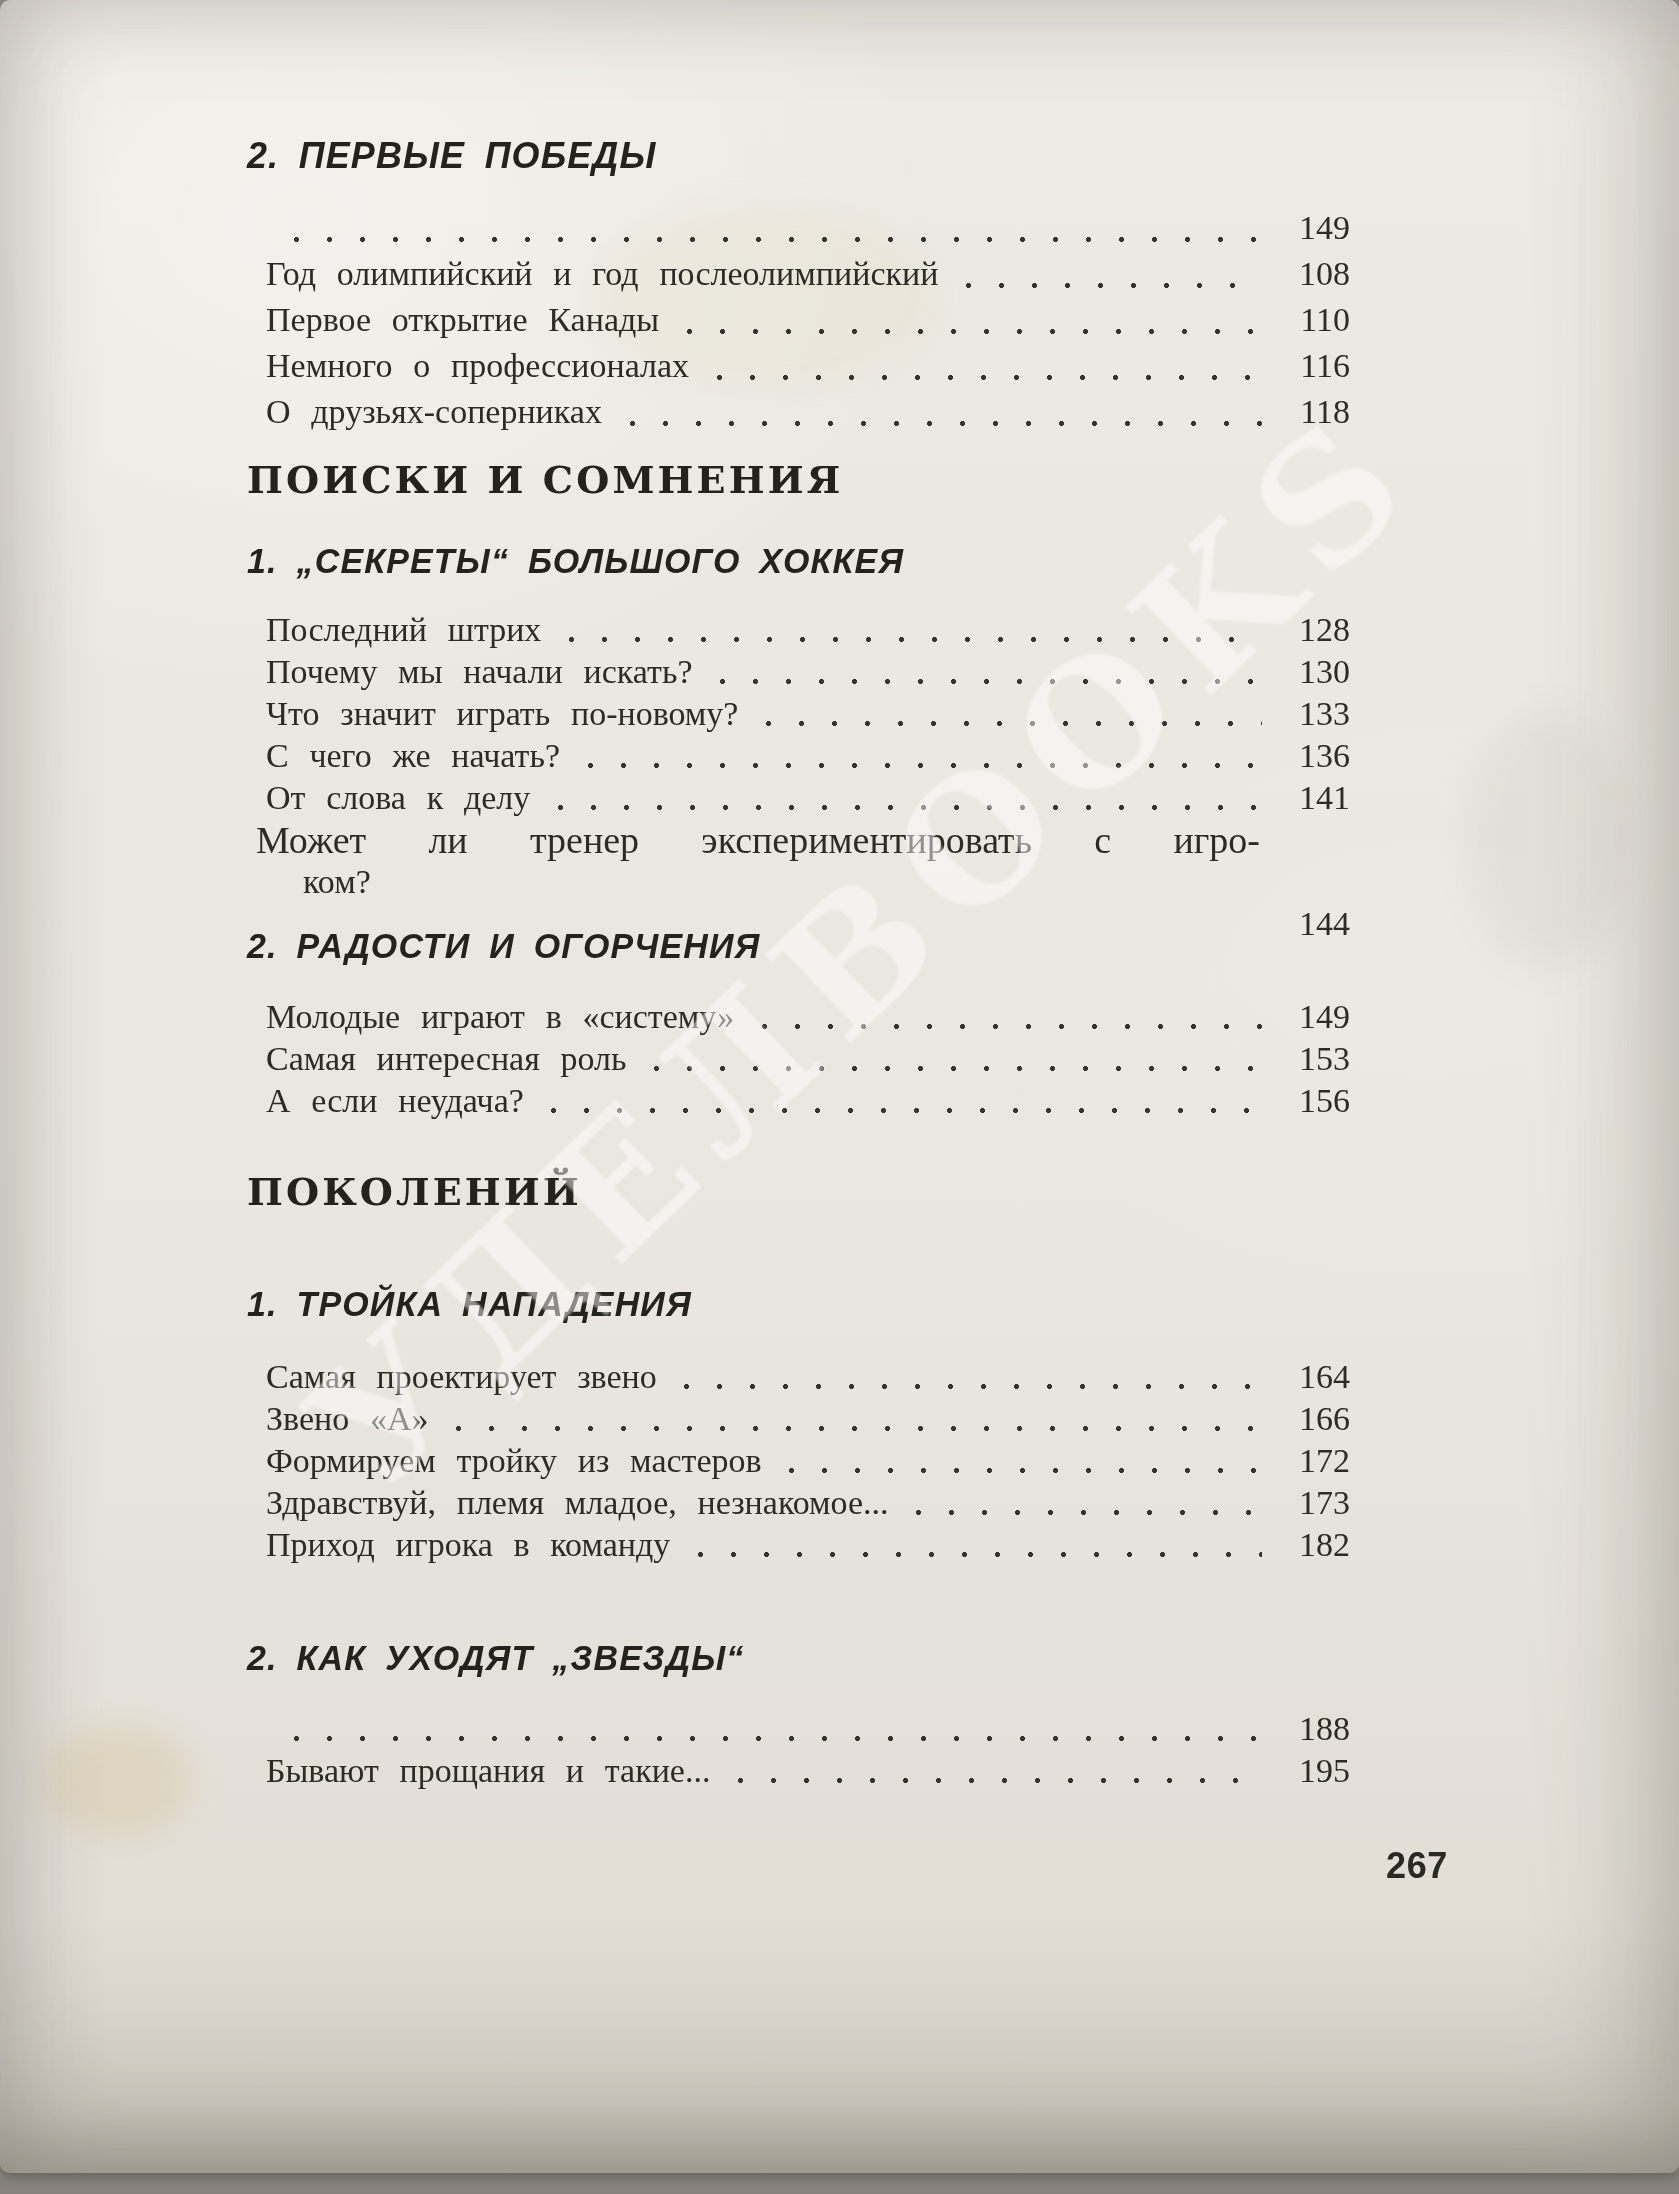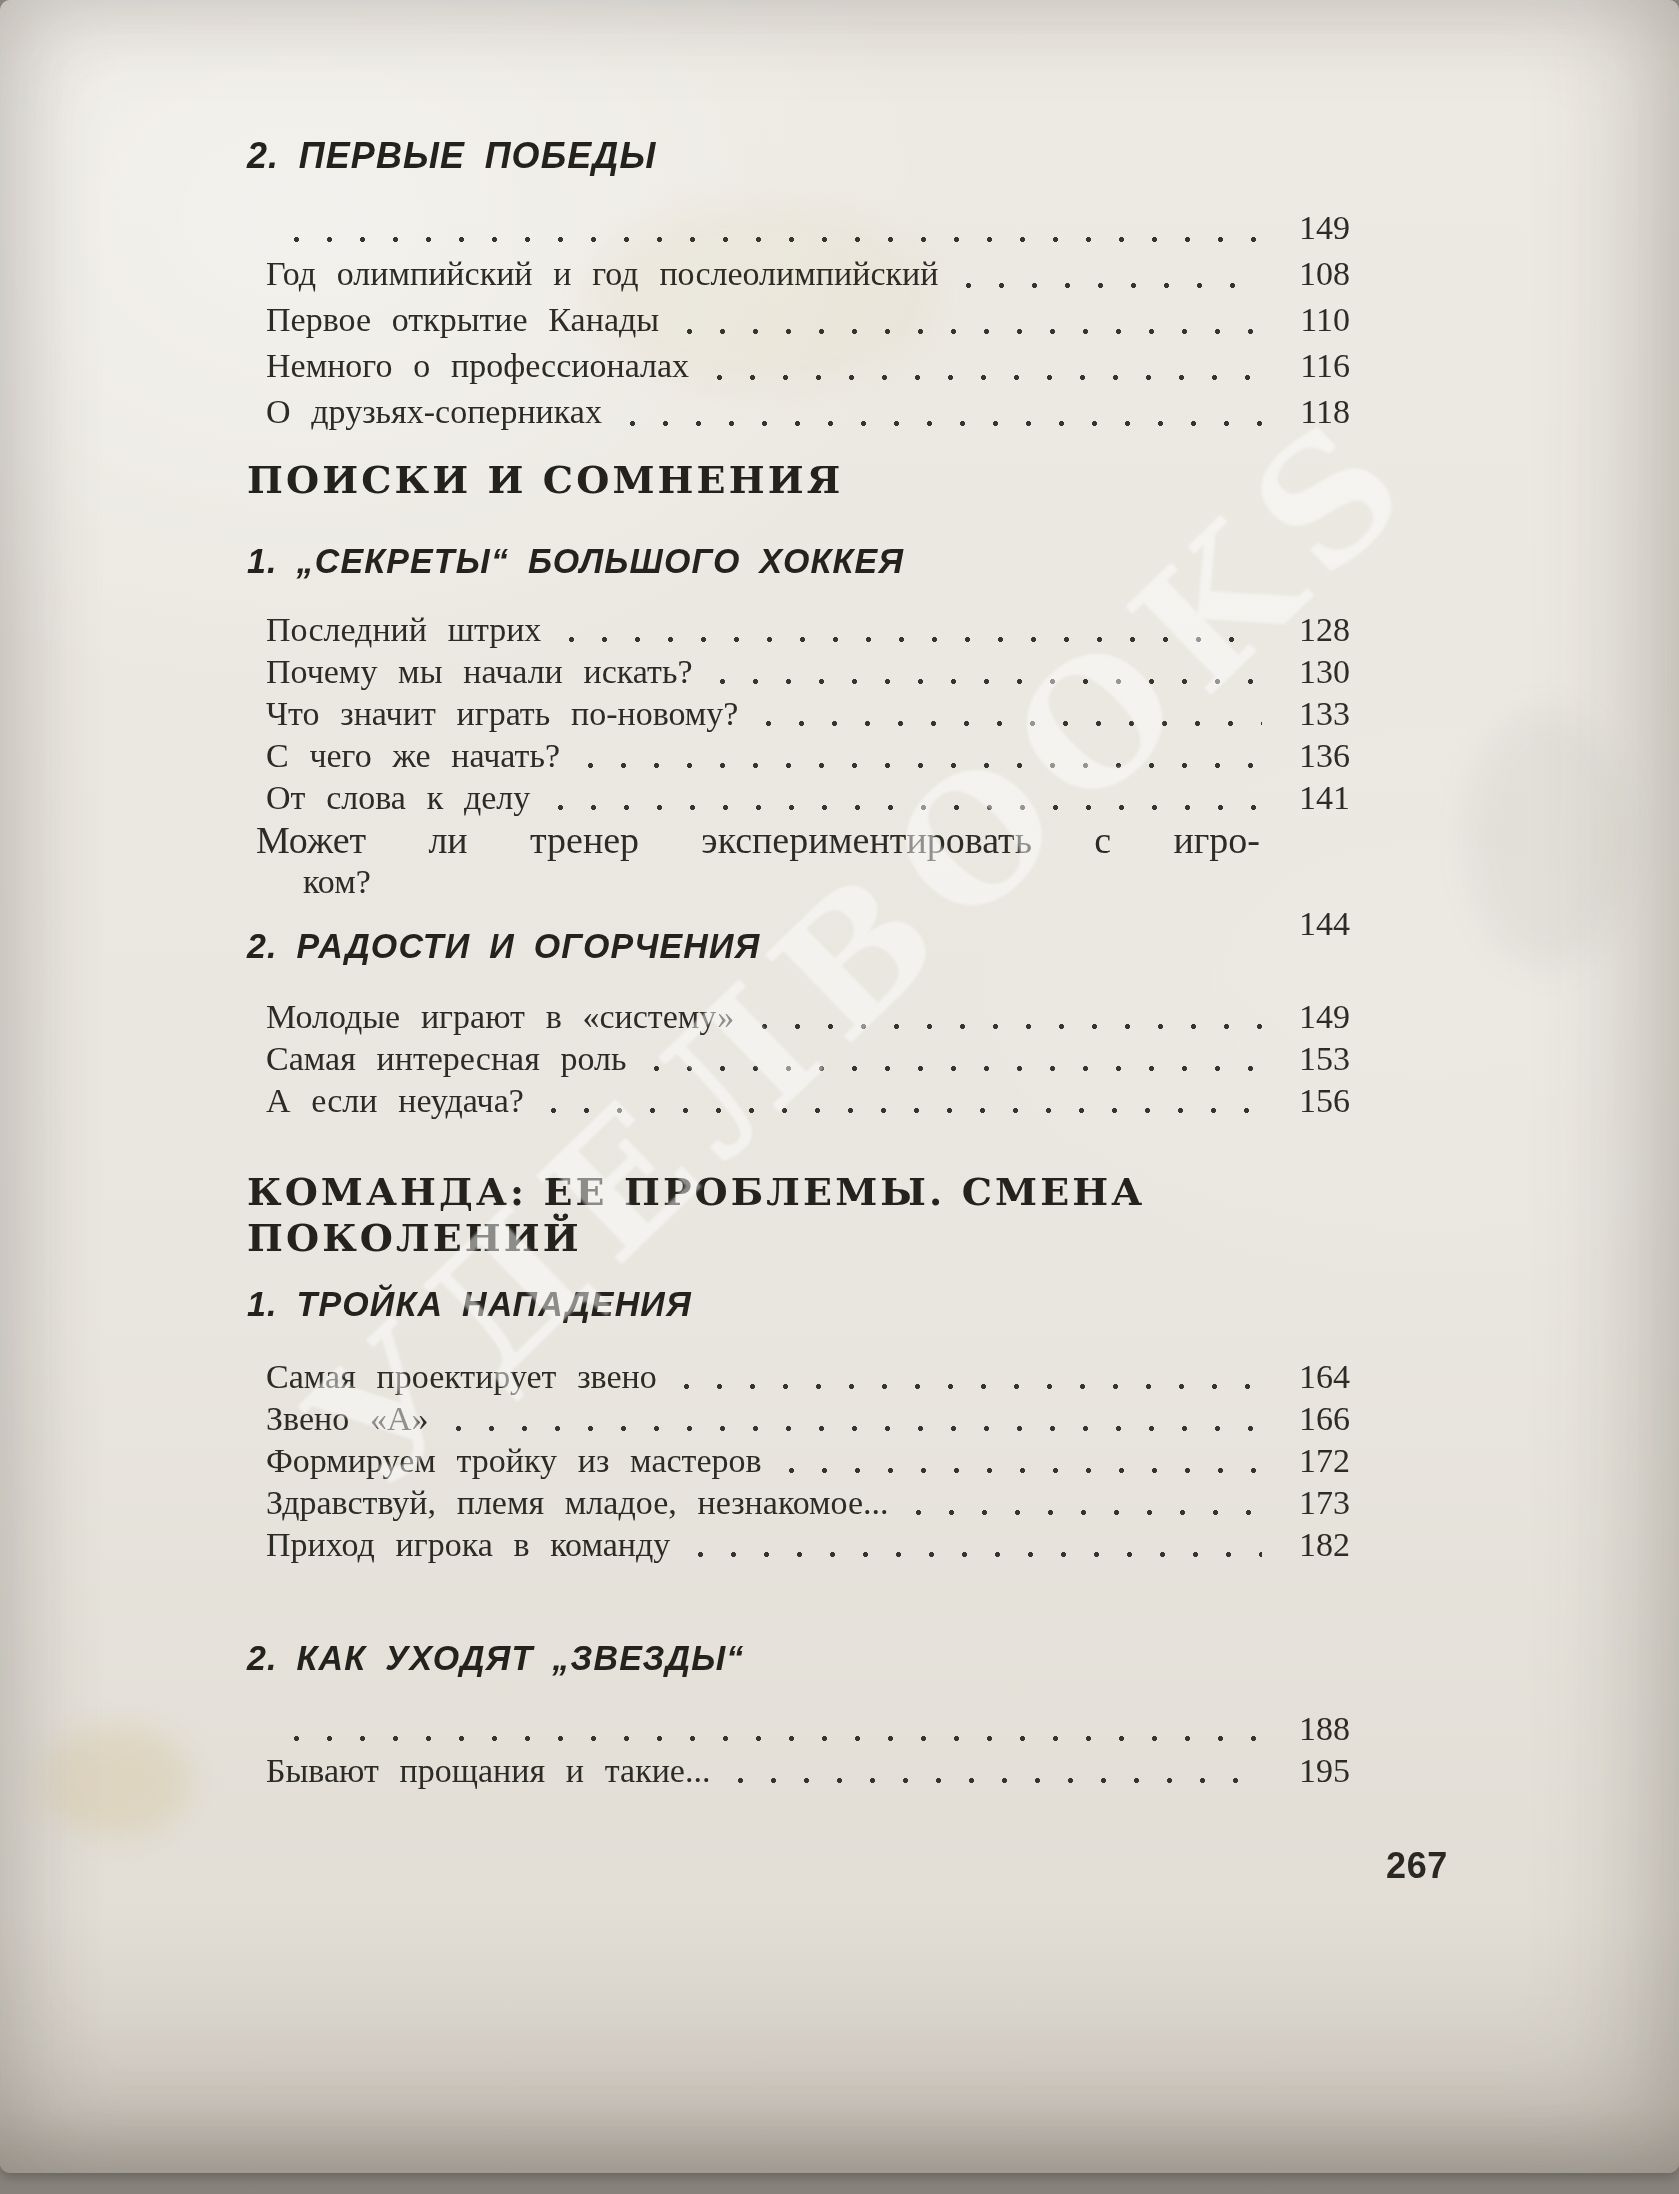--- a/index.html
+++ b/index.html
@@ -193,21 +193,20 @@
         </div>
 
         <div class="row">
           <span class="t">А если неудача?</span>
           <span class="lead"></span>
           <span class="p">156</span>
         </div>
       </div>
 
     <h1 class="parthead" style="top:1169px">
-      <span style="display:block">КОМАНДА: ЕЕ ПРОБЛЕМЫ. СМЕНА</span>
       <span style="display:block">ПОКОЛЕНИЙ</span>
     </h1>
 
     <h2 class="subhead sm" style="top:1286px">1. ТРОЙКА НАПАДЕНИЯ</h2>
 
     <div class="toc rh68" style="top:1356px">
 
 
         <div class="row">
           <span class="t">Самая проектирует звено</span>

